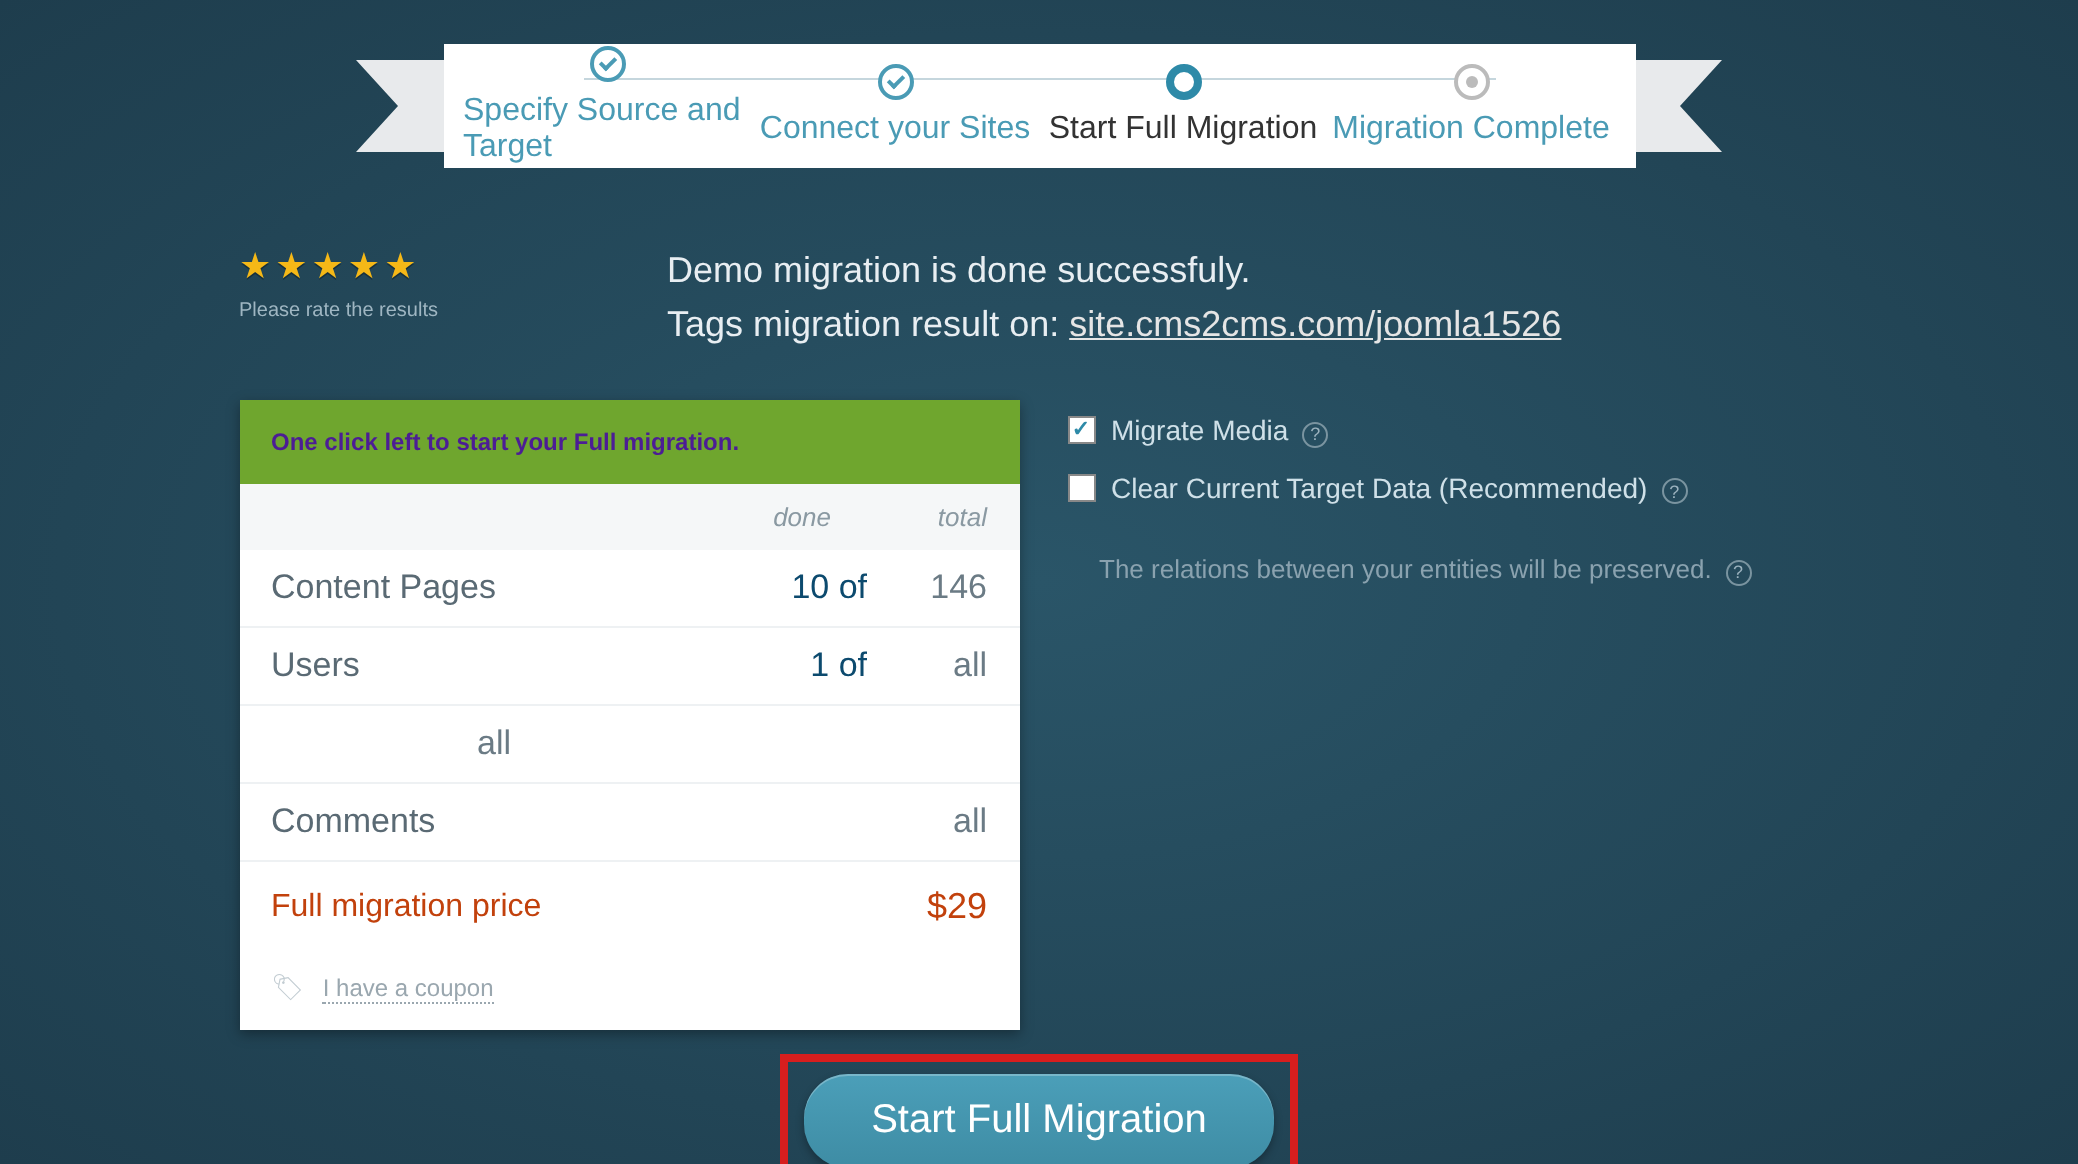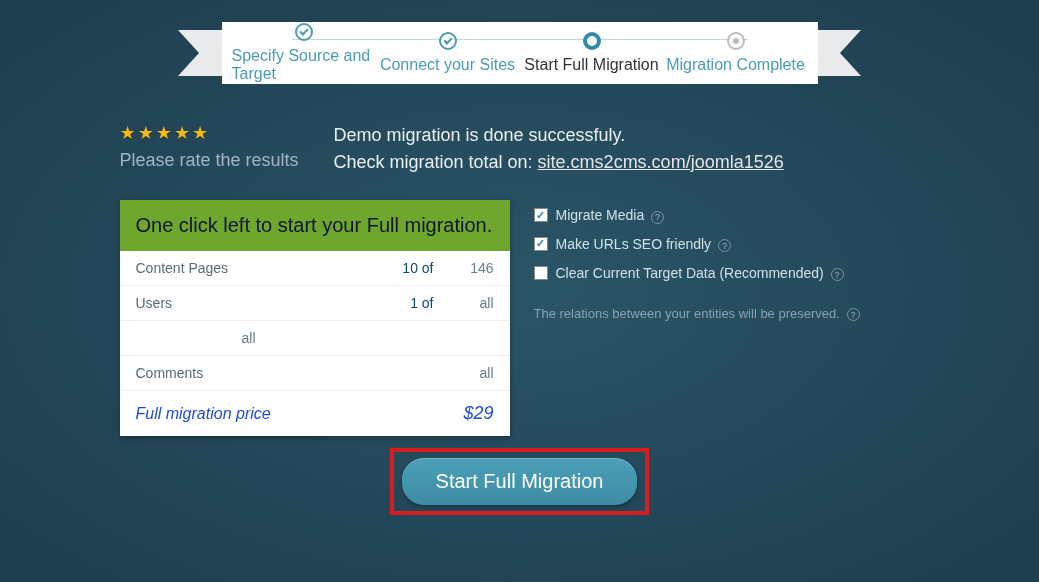--- a/index.html
+++ b/index.html
@@ -100,21 +100,21 @@
     .rating-block {
       width: 196px;
     }
     .stars { display: flex; gap: 2px; margin-bottom: 6px; }
     .star {
       color: #f5b817;
       font-size: 18px;
       text-shadow: 0 1px 0 rgba(0,0,0,.3);
       cursor: pointer;
     }
-    .rate-text { color: #9fb6c2; font-size: 18px; }
+    .rate-text { color: #9fb6c2; font-size: 10px; }
     .status-block {
       flex: 1;
       color: #e8eef2;
       font-size: 18px;
       line-height: 1.5;
     }
     .status-block a { color: #e5e5e5; text-decoration: underline; }
 
     .panel-row {
       width: 800px;
@@ -122,53 +122,52 @@
       display: flex;
       gap: 24px;
     }
     .panel {
       width: 390px;
       background: #fff;
       box-shadow: 0 2px 6px rgba(0,0,0,.35);
     }
     .panel-header {
       background: #6fa62e;
-      color: #0f172a;
+      color: #4c1d95;
       padding: 14px 16px;
-      font-size: 20px;
-      font-weight: 400;
+      font-size: 12px;
+      font-weight: 700;
     }
     .tbl-head, .tbl-row, .tbl-foot {
       display: flex;
       padding: 9px 16px;
-      font-size: 14px;
+      font-size: 17px;
     }
     .tbl-head {
       background: #f5f7f8;
       color: #8a99a2;
       font-style: italic;
       font-size: 13px;
       justify-content: flex-end;
       gap: 28px;
     }
     .tbl-head span:first-child { width: 50px; text-align: right; }
     .tbl-head span:last-child { width: 50px; text-align: right; }
     .tbl-row {
       border-bottom: 1px solid #eef1f3;
       color: #5a6a74;
     }
     .tbl-row .label { flex: 1; }
     .tbl-row .done { width: 60px; text-align: right; color: #0c4a6e; }
     .tbl-row .total { width: 60px; text-align: right; color: #6b7b85; }
     .tbl-foot {
-      color: #1d4ed8;
+      color: #c2410c;
       font-size: 16px;
       align-items: center;
       padding: 12px 16px;
-      font-style: italic;
     }
     .tbl-foot .label { flex: 1; }
     .tbl-foot .price { font-size: 18px; font-weight: 400; }
 
     .coupon-row {
       padding: 10px 16px 14px;
       font-size: 12px;
     }
     .coupon-row a {
       color: #9aa7af;
@@ -222,20 +221,21 @@
       font-size: 9px;
       color: #9cb3bf;
       margin-left: 3px;
       cursor: pointer;
     }
     .opt-note {
       color: #8aa2af;
       font-size: 13px;
       margin-top: 22px;
       line-height: 1.4;
+      margin-left: 16px;
     }
 
     .cta-wrap {
       width: 800px;
       margin: 12px auto 0;
       display: flex;
       justify-content: center;
     }
     .cta-highlight {
       border: 4px solid #d71e1e;
@@ -287,28 +287,32 @@
       <span class="star">★</span>
       <span class="star">★</span>
       <span class="star">★</span>
       <span class="star">★</span>
     </div>
     <div class="rate-text">Please rate the results</div>
   </div>
   <div class="status-block">
     <div>Demo migration is done successfuly.</div>
     <div>
-      <span>Check migration total on: </span><a href="#">site.cms2cms.com/joomla1526</a>
+      <span>Tags migration result on: </span><a href="#">site.cms2cms.com/joomla1526</a>
     </div>
   </div>
 </div>
 
 <div class="panel-row">
   <div class="panel">
     <div class="panel-header">One click left to start your Full migration.</div>
+    <div class="tbl-head">
+      <span>done</span>
+      <span>total</span>
+    </div>
     <div class="tbl-row">
       <span class="label">Content Pages</span>
       <span class="done">10 of</span>
       <span class="total">146</span>
     </div>
     <div class="tbl-row">
       <span class="label">Users</span>
       <span class="done">1 of</span>
       <span class="total">all</span>
     </div>
@@ -317,39 +321,36 @@
       <span class="total">all</span>
     </div>
     <div class="tbl-row">
       <span class="label">Comments</span>
       <span class="done"></span>
       <span class="total">all</span>
     </div>
     <div class="tbl-foot">
       <span class="label">Full migration price</span>
       <span class="price">$29</span>
+    </div>
+    <div class="coupon-row">
+      <span class="coupon-icon">🏷</span>
+      <a href="#">I have a coupon</a>
     </div>
   </div>
 
   <div class="options">
     <div class="opt">
       <span class="chk checked"></span>
       <span>
         <span>Migrate Media</span>
         <span class="help">?</span>
       </span>
     </div>
     <div class="opt">
-      <span class="chk checked"></span>
-      <span>
-        <span>Make URLs SEO friendly</span>
-        <span class="help">?</span>
-      </span>
-    </div>
-    <div class="opt">
       <span class="chk"></span>
       <span>
         <span>Clear Current Target Data (Recommended)</span>
         <span class="help">?</span>
       </span>
     </div>
     <div class="opt-note">
       <span>The relations between your entities will be preserved.</span>
       <span class="help">?</span>
     </div>

